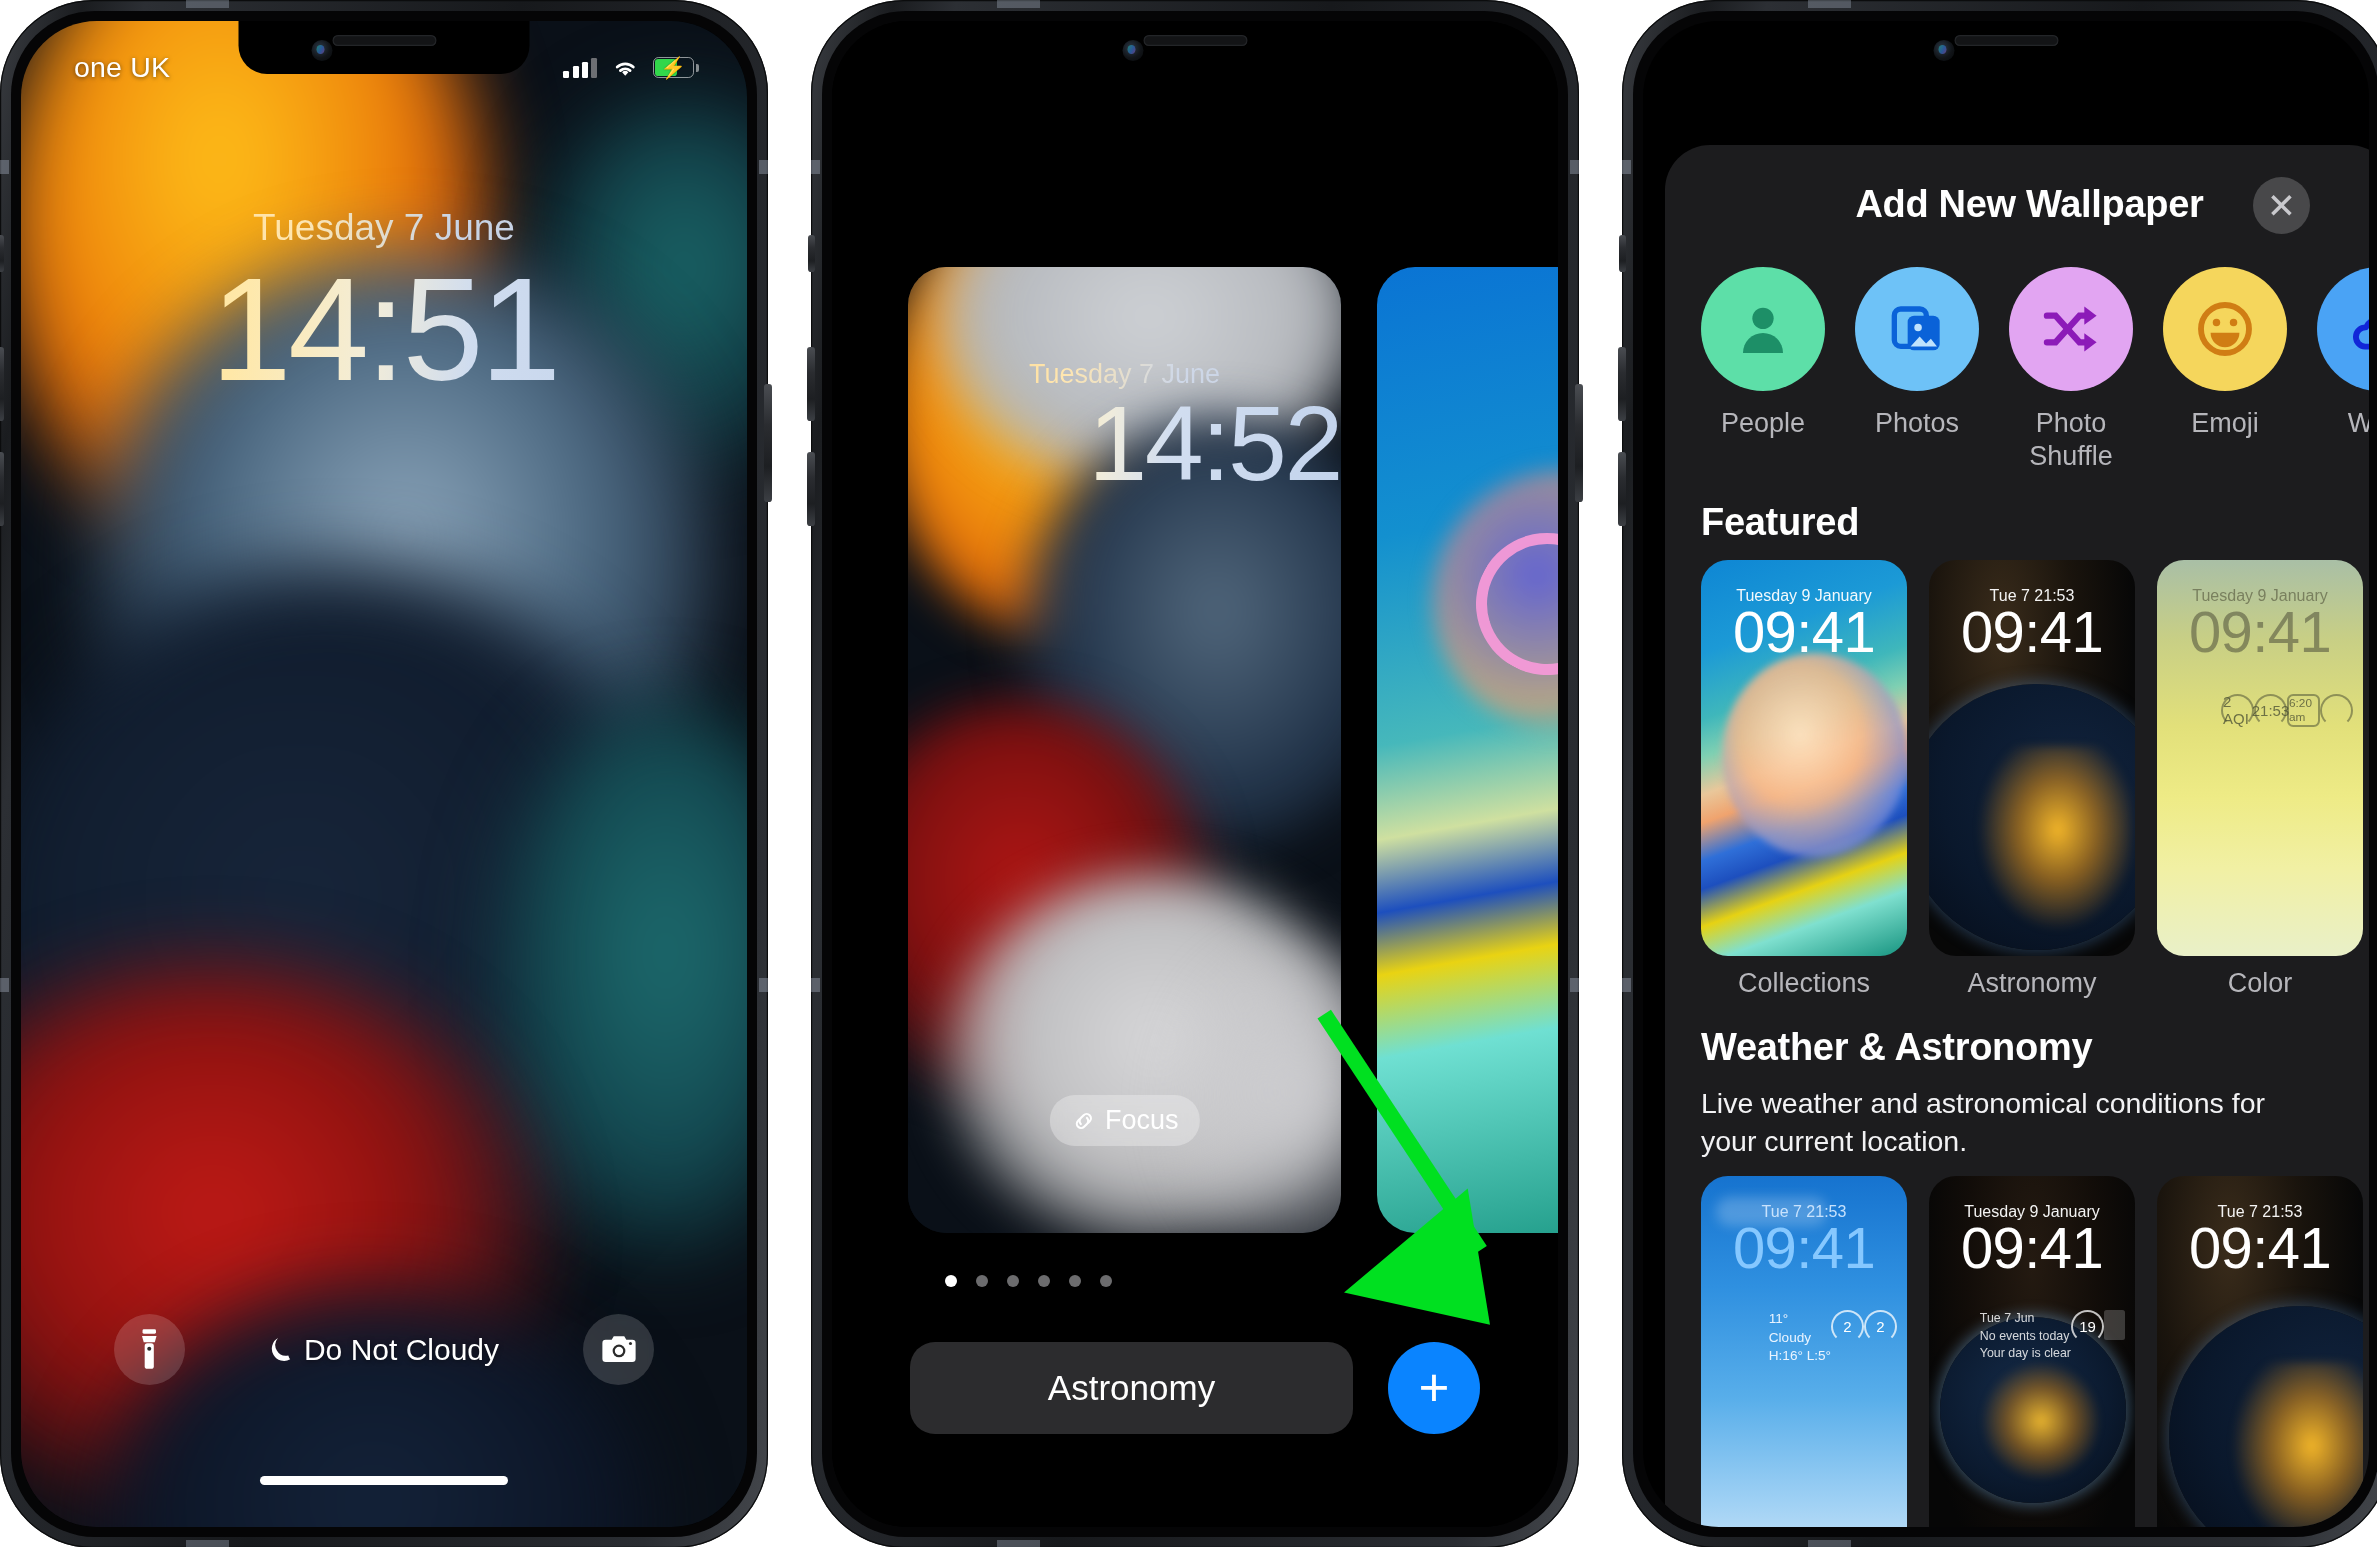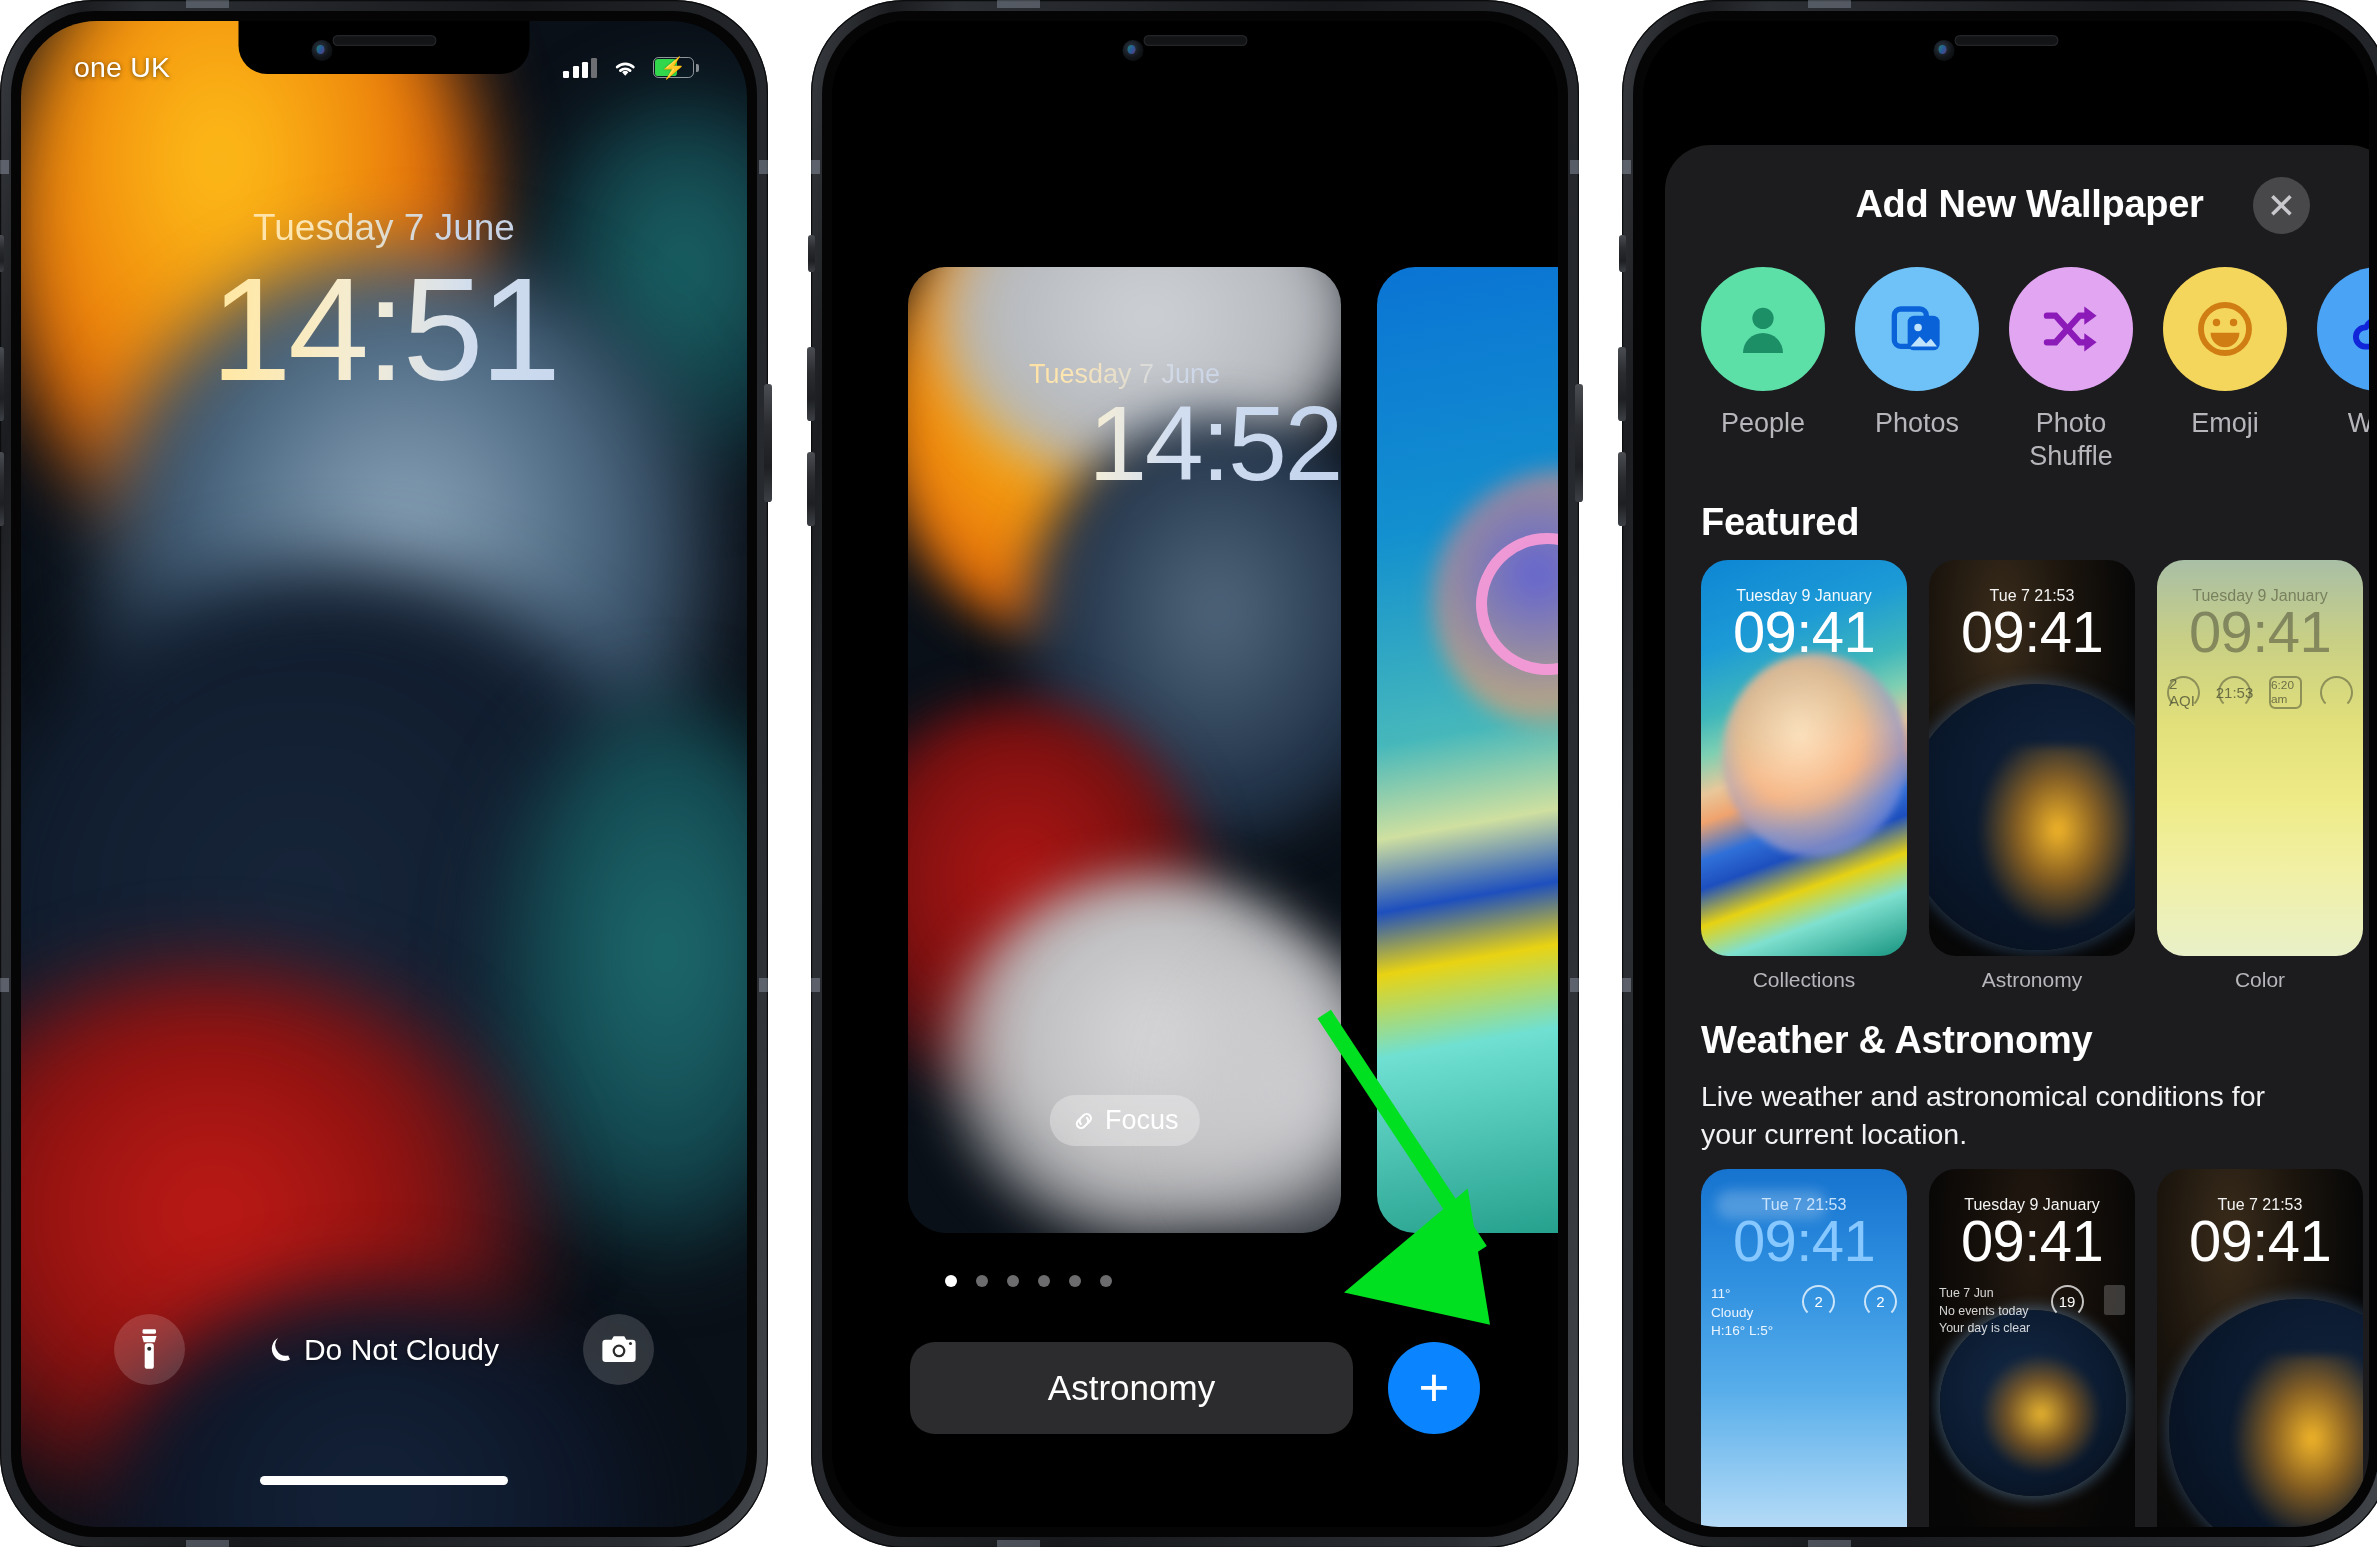--- a/index.html
+++ b/index.html
@@ -338,21 +338,21 @@
     flex: 0 0 auto;
     width: 206px;
   }
   .wp-th {
     width: 206px; height: 396px;
     border-radius: 27px; overflow: hidden;
     position: relative; background: #111;
   }
   .wp-lb {
     text-align: center; color: #b6b6bb;
-    font-size: 21px; padding-top: 12.4px;
+    font-size: 27px; padding-top: 12.4px;
   }
 
   
   .tw-coll { background: linear-gradient(160deg,#0e86d4 0%, #1c9ad6 20%, #3fb7bb 34%, #7fd0b2 42%, #e9c79a 50%, #f0a36e 56%, #2f6fd8 64%, #1d4fbe 70%, #e6d213 78%, #7fe0cf 86%, #16937f 100%); }
   .tw-coll .swirl {
     position:absolute; left:21px; top:93px; width:186px; height:204px;
     border-radius:50%;
     background: radial-gradient(ellipse at 42% 40%, rgba(255,225,190,.95) 0%, rgba(246,186,140,.85) 40%, rgba(120,140,215,.75) 72%, rgba(30,80,190,0) 88%);
     filter: blur(3.7px);
   }
@@ -390,22 +390,22 @@
   }
 
   
   .th-date { position:absolute; left:0; right:0; top:27px; text-align:center; font-size:16px; color:#fff; opacity:.95; }
   .th-time { position:absolute; left:0; right:0; top:38px; text-align:center; font-size:58px; font-weight:300; color:#fff; letter-spacing:-0.6px; }
   .th-time.dim { color: rgba(90,92,66,.62); }
   .th-date.dim { color: rgba(90,92,66,.70); }
   .th-time.blue { color:#86c8ff; }
   .th-date.blue { color:#cfe7ff; }
   .th-widgets {
-    position:absolute; left:10px; right:10px; top:116px;
-    display:flex; align-items:flex-start; justify-content:space-between;
+    position:absolute; left:10px; right:10px; top:134px;
+    display:flex; align-items:flex-start; justify-content:flex-end;
     font-size:12.4px; color: rgba(255,255,255,.9);
   }
   .ringw {
     width:33px;height:33px;border-radius:50%;
     border:2.5px solid rgba(255,255,255,.75); border-bottom-color: transparent;
     display:flex;align-items:center;justify-content:center;
     font-size:15px; color:#fff;
   }
   .ringw.dim { border-color: rgba(80,85,55,.55); border-bottom-color: transparent; color: rgba(80,85,55,.8); }
   .wx-block { font-size:13.6px; line-height:1.35; color:#eaf4ff; }

